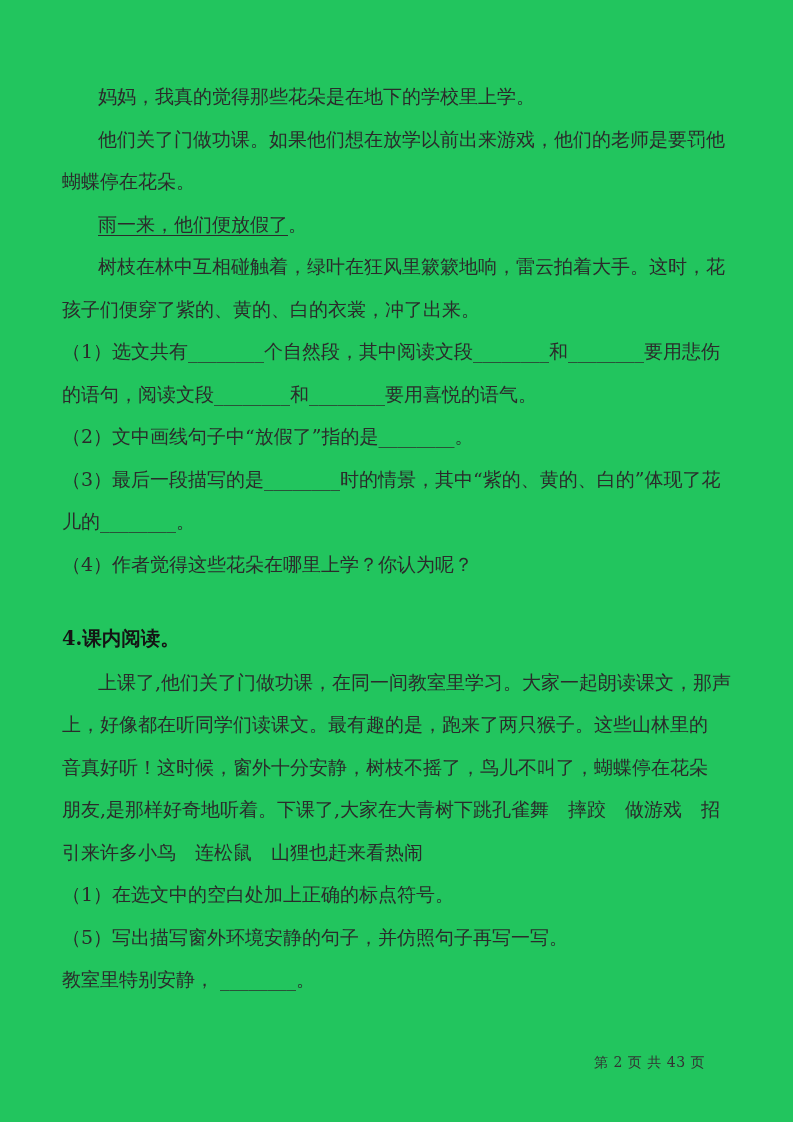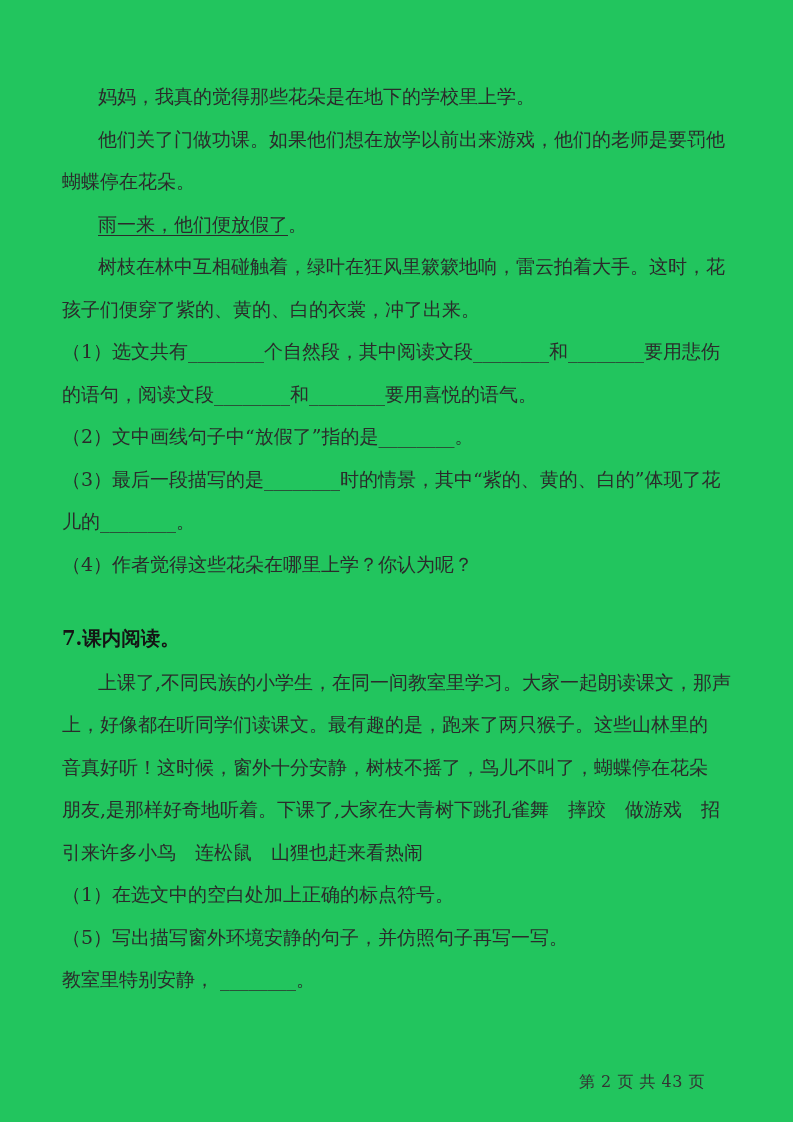--- a/index.html
+++ b/index.html
@@ -40,26 +40,25 @@
   .heading {
     margin-top: 33px;
     font-weight: bold;
     color: #141414;
     font-size: 19.5px;
   }
   .footer {
     position: absolute;
     top: 1052px;
     right: 88px;
-    font-size: 16px;
+    font-size: 14px;
     line-height: 20px;
     letter-spacing: 0.5px;
     color: #333333;
     white-space: pre;
-    margin-top: 20px;
   }
 </style>
 </head>
 <body>
 
 <div class="page">
   <div class="content">
 
     <div class="line indent">妈妈，我真的觉得那些花朵是在地下的学校里上学。</div>
     <div class="line indent">他们关了门做功课。如果他们想在放学以前出来游戏，他们的老师是要罚他</div>
@@ -68,23 +67,23 @@
     <div class="line indent">树枝在林中互相碰触着，绿叶在狂风里簌簌地响，雷云拍着大手。这时，花</div>
     <div class="line">孩子们便穿了紫的、黄的、白的衣裳，冲了出来。</div>
 
     <div class="line">（1）选文共有________个自然段，其中阅读文段________和________要用悲伤</div>
     <div class="line">的语句，阅读文段________和________要用喜悦的语气。</div>
     <div class="line">（2）文中画线句子中“放假了”指的是________。</div>
     <div class="line">（3）最后一段描写的是________时的情景，其中“紫的、黄的、白的”体现了花</div>
     <div class="line">儿的________。</div>
     <div class="line">（4）作者觉得这些花朵在哪里上学？你认为呢？</div>
 
-    <div class="line heading">7.课内阅读。</div>
+    <div class="line heading">4.课内阅读。</div>
 
-    <div class="line indent">上课了,不同民族的小学生，在同一间教室里学习。大家一起朗读课文，那声</div>
+    <div class="line indent">上课了,他们关了门做功课，在同一间教室里学习。大家一起朗读课文，那声</div>
     <div class="line">上，好像都在听同学们读课文。最有趣的是，跑来了两只猴子。这些山林里的</div>
     <div class="line">音真好听！这时候，窗外十分安静，树枝不摇了，鸟儿不叫了，蝴蝶停在花朵</div>
     <div class="line">朋友,是那样好奇地听着。下课了,大家在大青树下跳孔雀舞　摔跤　做游戏　招</div>
     <div class="line">引来许多小鸟　连松鼠　山狸也赶来看热闹</div>
 
     <div class="line">（1）在选文中的空白处加上正确的标点符号。</div>
     <div class="line">（5）写出描写窗外环境安静的句子，并仿照句子再写一写。</div>
     <div class="line">教室里特别安静， ________。</div>
 
   </div>

